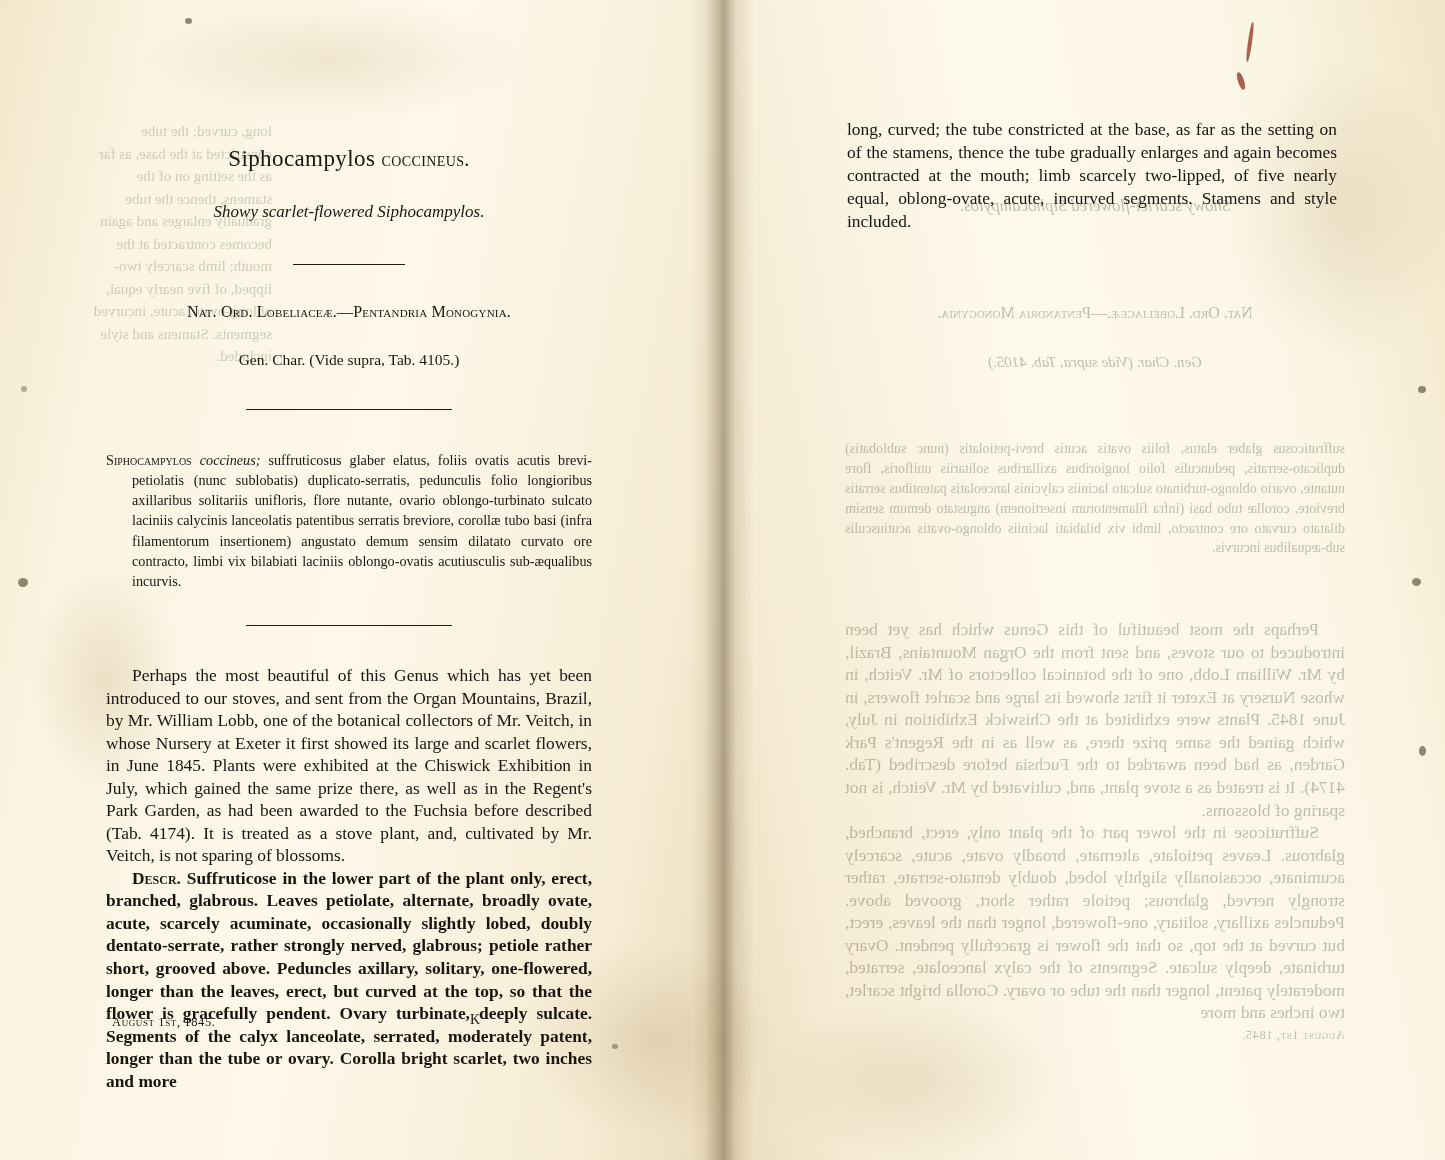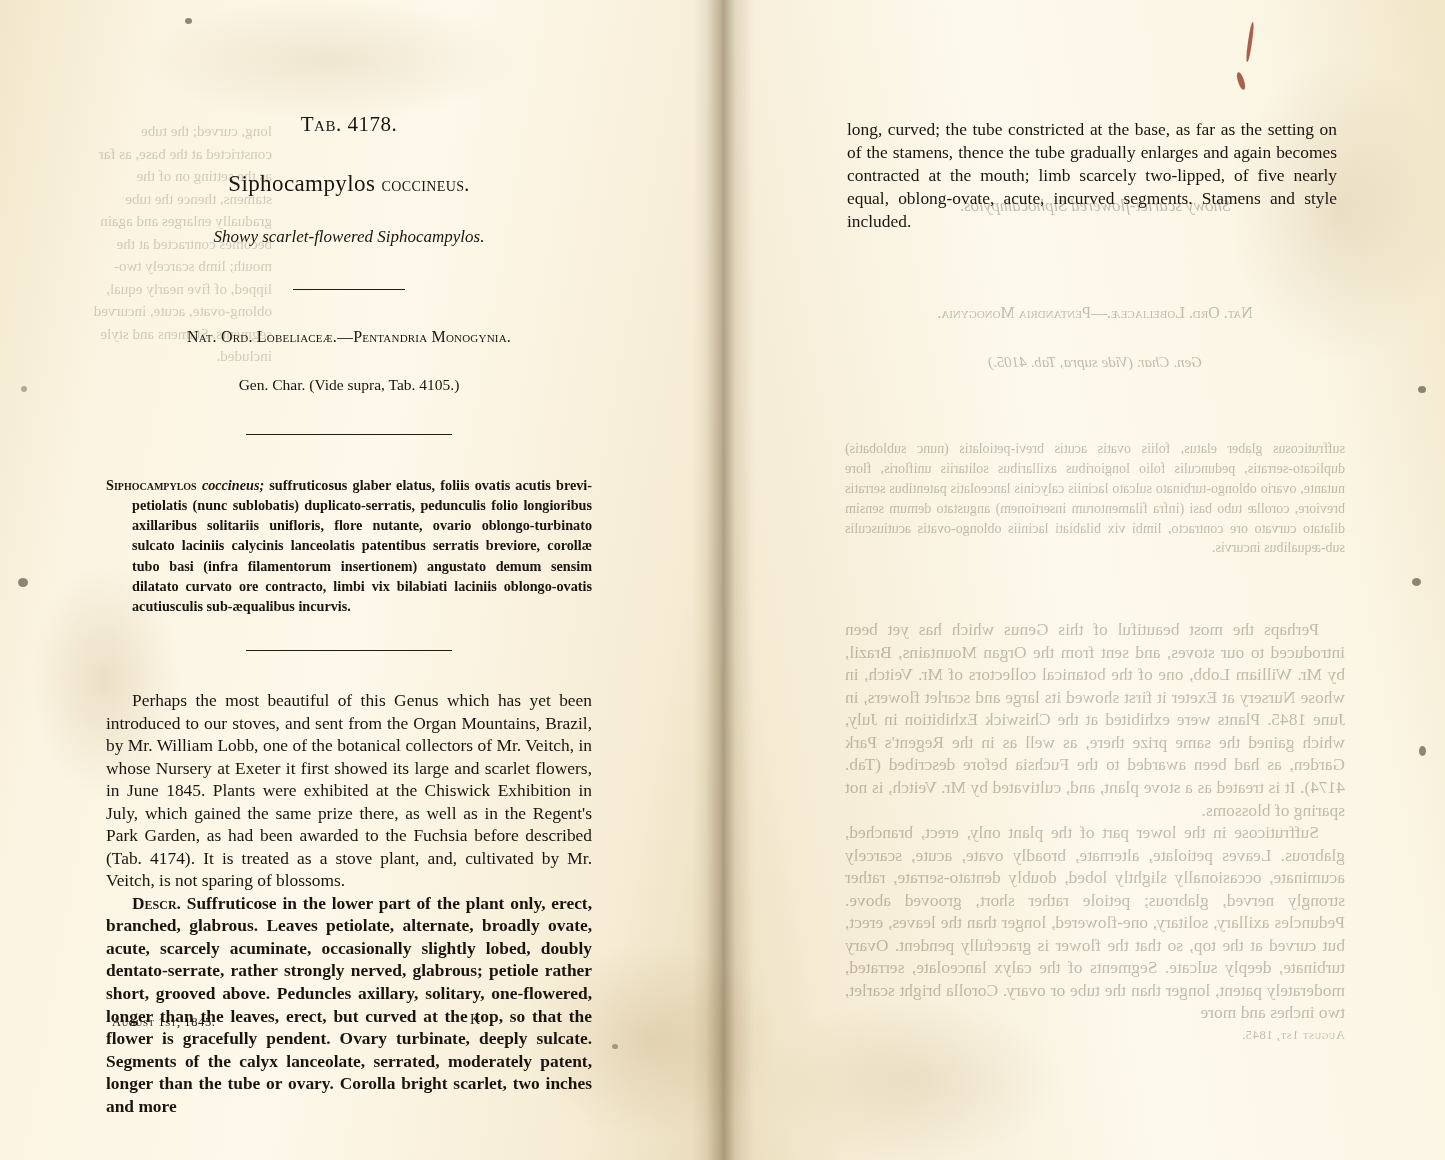--- a/index.html
+++ b/index.html
@@ -141,21 +141,20 @@
     margin-top: 40px;
     font-size: 14.2px;
     line-height: 1.42;
     text-align: justify;
     text-indent: 0;
   }
   .latin-desc .hang {
     display: block;
     padding-left: 26px;
     text-indent: -26px;
-    font-weight: bold;
   }
 
   .body-para {
     font-size: 17.4px;
     line-height: 1.295;
     text-align: justify;
     margin: 0;
   }
   .body-para.first { text-indent: 26px; margin-top: 38px; }
   .body-para.second { text-indent: 26px; margin-top: 0; font-weight: bold; }
@@ -243,21 +242,20 @@
   <div class="speck" style="left:1412px;top:578px;width:9px;height:8px;"></div>
   <div class="speck" style="left:1419px;top:746px;width:7px;height:10px;"></div>
   <div class="speck" style="left:21px;top:386px;width:6px;height:6px;opacity:.35;"></div>
   <div class="speck" style="left:612px;top:1044px;width:6px;height:5px;opacity:.4;"></div>
   <div class="redmark" style="left:1248px;top:22px;width:4px;height:40px;transform:rotate(8deg);"></div>
   <div class="redmark" style="left:1238px;top:72px;width:6px;height:18px;transform:rotate(-18deg);"></div>
 
   <div id="left-page">
     <div id="left-col">
 
-      <div class="tab-number sc">Tab. 4178.</div>
 
       <div class="species-title">
         <span class="genus">Siphocampylos</span>
         <span class="epithet">coccineus.</span>
       </div>
 
       <div class="common-name">Showy scarlet-flowered Siphocampylos.</div>
 
       <div class="rule-short"></div>
 

